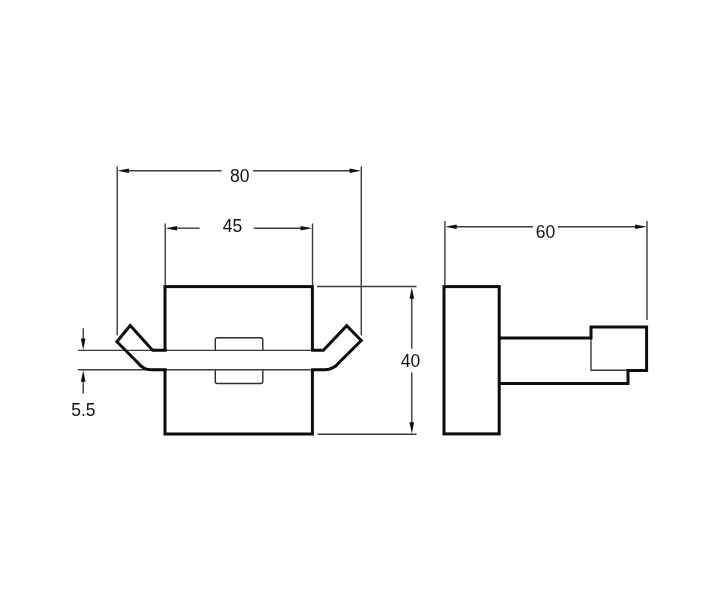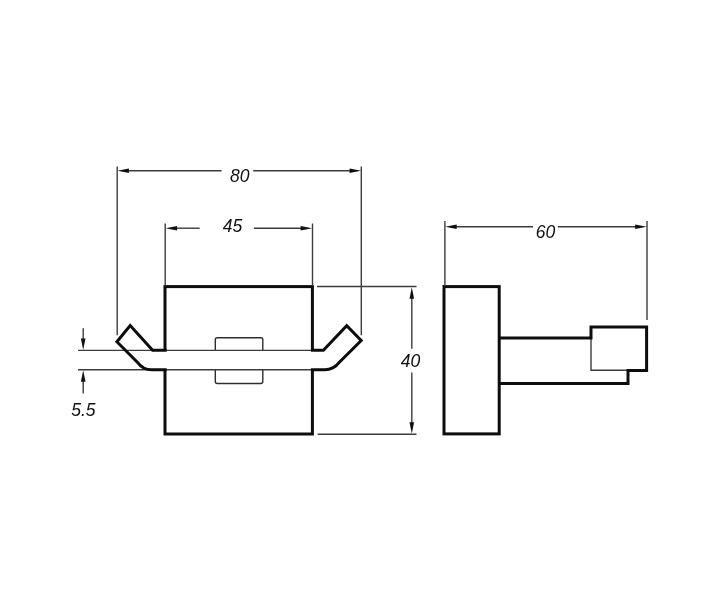--- a/index.html
+++ b/index.html
@@ -1,16 +1,16 @@
 <!DOCTYPE html>
 <html><head>
 <meta charset="utf-8">
 <style>
   html,body{margin:0;padding:0;background:#ffffff;}
-  #canvas{width:720px;height:600px;position:relative;background:#ffffff;font-style:italic;}
+  #canvas{width:720px;height:600px;position:relative;background:#ffffff;}
   text{font-family:"Liberation Sans",sans-serif;fill:#111111;}
 </style>
 </head>
 <body>
 
 <div id="canvas">
 <svg width="720" height="600" viewBox="0 0 720 600">
 
   <rect x="0" y="0" width="720" height="600" fill="#ffffff"></rect>
 

